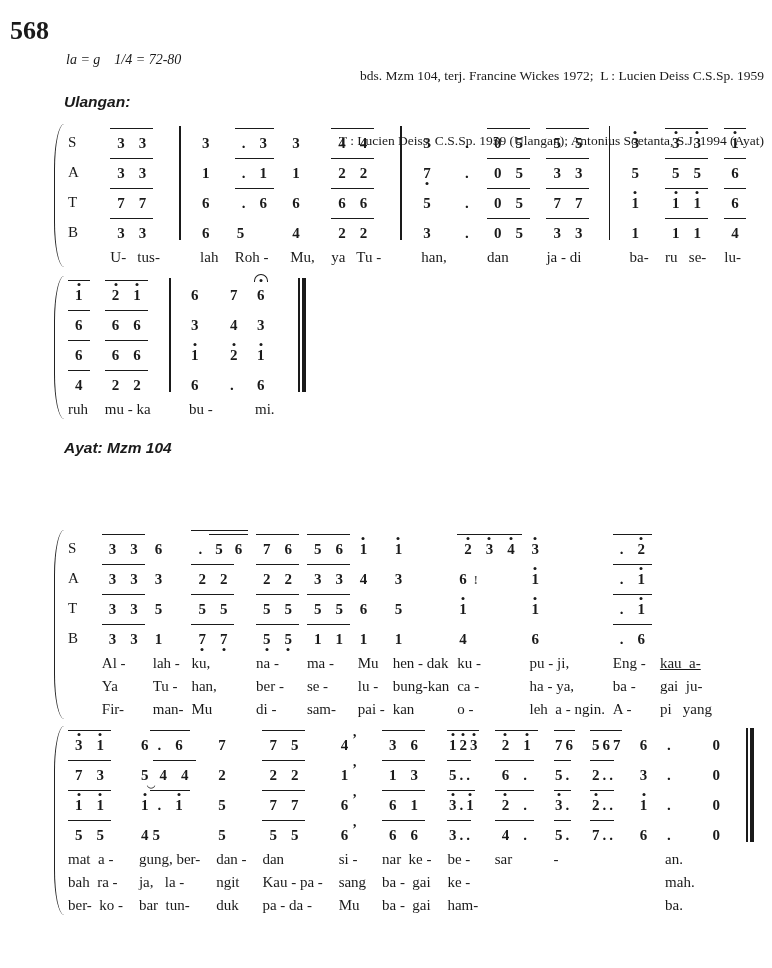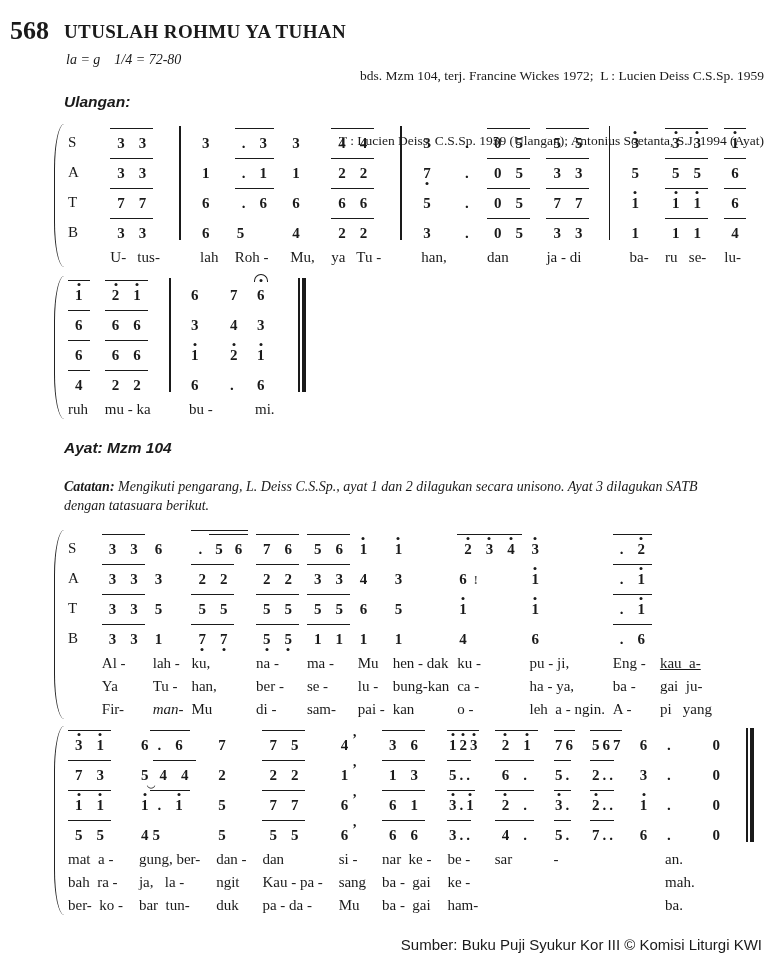--- a/index.html
+++ b/index.html
@@ -56,30 +56,28 @@
               align-self:stretch; justify-self:center; }
   .finalbar { grid-row:1/5; align-self:stretch; display:flex; gap:2.5px; margin:2px 0 4px 8px; }
   .fb1 { width:2px; background:#1a1a1a; }
   .fb2 { width:3.5px; background:#1a1a1a; }
 </style>
 </head>
 <body>
 
 <div class="page">
   <div class="song-number">568</div>
-  <div class="song-title">UTUSLAH ROHMU YA TUHAN</div>
   <div class="tempo">la = g    1/4 = 72-80</div>
   <div class="credits">
     <div>bds. Mzm 104, terj. Francine Wickes 1972;  L : Lucien Deiss C.S.Sp. 1959</div>
     <div>T : Lucien Deiss, C.S.Sp. 1959 (Ulangan); Antonius Soetanta, S.J. 1994 (Ayat)</div>
   </div>
 
   <div class="sec-label" id="refrain-label">Ulangan:</div>
   <div class="sec-label" id="verse-label">Ayat: Mzm 104</div>
-  <div class="catatan"><span class="catatan-label">Catatan:</span> <span>Mengikuti pengarang, L. Deiss C.S.Sp., ayat 1 dan 2 dilagukan secara unisono. Ayat 3 dilagukan SATB dengan tatasuara berikut.</span></div>
 
   <div id="systems-root">
       <div class="sys" style="top: 124px; left: 54px; width: 692px;">
         <div class="brace"></div>
         <div class="sysgrid" style="grid-template-columns: 26px repeat(15, max-content); grid-template-rows: repeat(4, 30px) repeat(1, 23px);">
           <div class="vlabel" style="grid-row: 1;">S</div>
           <div class="vlabel" style="grid-row: 2;">A</div>
           <div class="vlabel" style="grid-row: 3;">T</div>
           <div class="vlabel" style="grid-row: 4;">B</div>
           <div class="cell" style="grid-area: 1 / 2;"><span class="grp"><span class="note">3</span><span class="note">3</span></span></div>
@@ -193,21 +191,21 @@
           <div class="cell" style="grid-area: 4 / 2;"><span class="grp"><span class="note">3</span><span class="note">3</span></span></div>
           <div class="lyr" style="grid-area: 5 / 2;">Al -</div>
           <div class="lyr" style="grid-area: 6 / 2;">Ya</div>
           <div class="lyr" style="grid-area: 7 / 2;">Fir-</div>
           <div class="cell" style="grid-area: 1 / 3;"><span class="note">6</span></div>
           <div class="cell" style="grid-area: 2 / 3;"><span class="note">3</span></div>
           <div class="cell" style="grid-area: 3 / 3;"><span class="note">5</span></div>
           <div class="cell" style="grid-area: 4 / 3;"><span class="note">1</span></div>
           <div class="lyr" style="grid-area: 5 / 3;">lah -</div>
           <div class="lyr" style="grid-area: 6 / 3;">Tu -</div>
-          <div class="lyr" style="grid-area: 7 / 3; font-style: italic;">man-</div>
+          <div class="lyr" style="grid-area: 7 / 3;">man-</div>
           <div class="cell" style="grid-area: 1 / 4;"><span class="grp hasSub"><span class="note">.</span><span class="grp"><span class="note">5</span><span class="note">6</span></span></span></div>
           <div class="cell" style="grid-area: 2 / 4;"><span class="grp"><span class="note">2</span><span class="note">2</span></span></div>
           <div class="cell" style="grid-area: 3 / 4;"><span class="grp"><span class="note">5</span><span class="note">5</span></span></div>
           <div class="cell" style="grid-area: 4 / 4;"><span class="grp"><span class="note lo">7</span><span class="note lo">7</span></span></div>
           <div class="lyr" style="grid-area: 5 / 4;">ku,</div>
           <div class="lyr" style="grid-area: 6 / 4;">han,</div>
           <div class="lyr" style="grid-area: 7 / 4;">Mu</div>
           <div class="cell" style="grid-area: 1 / 5;"><span class="grp"><span class="note">7</span><span class="note">6</span></span></div>
           <div class="cell" style="grid-area: 2 / 5;"><span class="grp"><span class="note">2</span><span class="note">2</span></span></div>
           <div class="cell" style="grid-area: 3 / 5;"><span class="grp"><span class="note">5</span><span class="note">5</span></span></div>
@@ -344,14 +342,13 @@
           <div class="cell" style="grid-area: 3 / 13;"><span class="note">0</span></div>
           <div class="cell" style="grid-area: 4 / 13;"><span class="note">0</span></div>
           <div class="finalbar" style="grid-column: 14;">
             <div class="fb1"></div>
             <div class="fb2"></div>
           </div>
         </div>
       </div>
     </div>
 
-  <div class="footer">Sumber: Buku Puji Syukur Kor III © Komisi Liturgi KWI</div>
 </div>
 
 </body></html>

